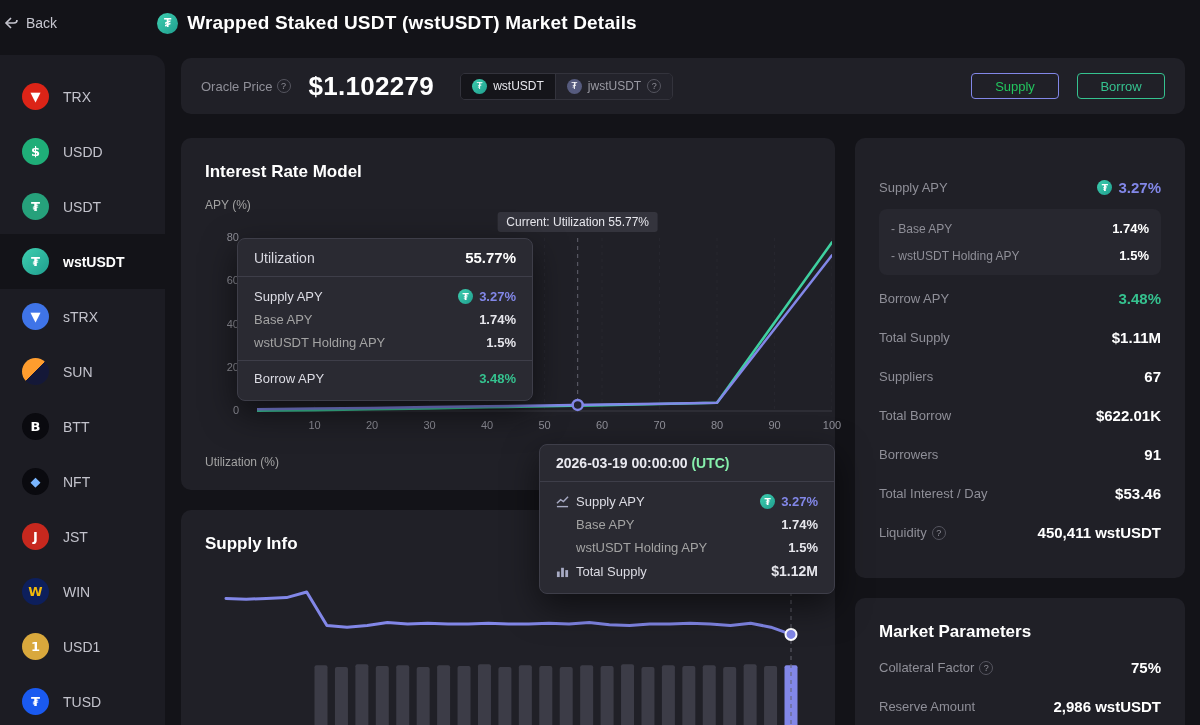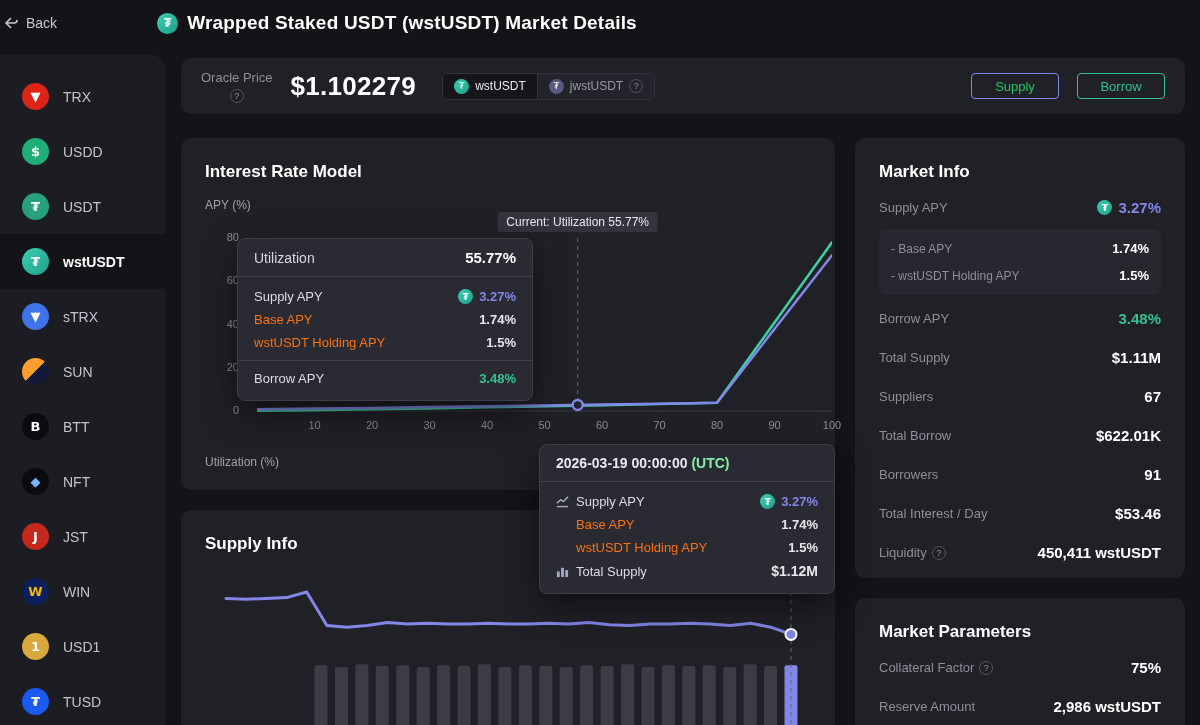--- a/index.html
+++ b/index.html
@@ -24,21 +24,21 @@
   .side-item .coin { width:27px; height:27px; border-radius:50%; flex:none;
     display:flex; align-items:center; justify-content:center;
     font-family:"DejaVu Sans",sans-serif; font-size:13px; font-weight:bold; color:#fff; }
   .side-label { font-size:14px; color:#c3c3cc; }
   .side-item.selected .side-label { color:#fff; font-weight:bold; }
   
   .main { position:absolute; left:181px; top:58px; width:1004px; }
   .card { background:#202027; border-radius:10px; }
   
   .oracle-bar { height:56px; display:flex; align-items:center; padding:0 20px; }
-  .oracle-label { font-size:13px; color:#8f8f98; display:flex; align-items:center; gap:4px;flex-direction:column; }
+  .oracle-label { font-size:13px; color:#8f8f98; display:flex; align-items:center; gap:4px; }
   .help { width:14px; height:14px; border-radius:50%; border:1px solid #55555f; color:#8f8f98;
     font-size:9px; display:inline-flex; align-items:center; justify-content:center; flex:none; }
   .oracle-price { font-size:26px; font-weight:bold; margin-left:18px; letter-spacing:.3px; }
   .token-toggle { display:flex; margin-left:26px; border:1px solid #33333c; border-radius:5px; overflow:hidden; }
   .toggle-seg { display:flex; align-items:center; gap:6px; padding:5px 11px; font-size:12px; cursor:pointer; }
   .toggle-seg.active { background:#15151a; color:#e8e8ee; }
   .toggle-seg.inactive { background:#23232b; color:#9a9aa3; border-left:1px solid #33333c; }
   .toggle-coin { width:15px; height:15px; border-radius:50%; display:inline-flex; align-items:center; justify-content:center;
     font-size:9px; color:#fff; font-family:"DejaVu Sans",sans-serif; flex:none; }
   .bar-spacer { flex:1; }
@@ -88,21 +88,21 @@
   .tooltip { position:absolute; width:296px; background:#2a2a32; border:1px solid #3e3e49; border-radius:8px;
     box-shadow:0 12px 34px rgba(0,0,0,.55); z-index:30; }
   .irm-tooltip { left:237px; top:238px; }
   .supply-tooltip { left:539px; top:444px; }
   .tt-head { display:flex; justify-content:space-between; align-items:center; padding:10px 16px;
     border-bottom:1px solid #3e3e49; }
   .tt-head .h-label { font-size:14px; color:#d8d8e0; }
   .tt-head .h-value { font-size:15px; font-weight:bold; color:#fff; }
   .tt-body { padding:8px 0 10px; }
   .tt-row { display:flex; justify-content:space-between; align-items:center; padding:4px 16px; }
-  .tt-label { font-size:13px; color:#f97316; display:flex; align-items:center; gap:7px; }
+  .tt-label { font-size:13px; color:#a3a3a3; display:flex; align-items:center; gap:7px; }
   .tt-label.bright { color:#dcdce4; }
   .tt-val { font-size:13px; font-weight:bold; color:#e6e6ec; display:flex; align-items:center; gap:6px; }
   .tt-val.purple { color:#8287e8; }
   .tt-val.green { color:#35c28f; }
   .tt-sep { height:1px; background:#3e3e49; margin:6px 0; }
   .tt-indent { padding-left:36px; }
   .tt-icon { display:inline-flex; }
 </style>
 </head>
 <body>
@@ -274,21 +274,20 @@
             <line x1="586" y1="0" x2="586" y2="190" stroke="#63636f" stroke-dasharray="4 4"></line>
             <polyline points="21,22.399999999999984 41.17857142857143,23.200000000000003 61.357142857142854,22.399999999999984 81.53571428571428,21.6 101.71428571428571,16.000000000000014 121.89285714285714,49.60000000000001 142.07142857142856,51.20000000000001 162.25,49.60000000000001 182.42857142857142,46.400000000000006 202.60714285714283,48.00000000000001 222.78571428571428,47.19999999999999 242.9642857142857,48.00000000000001 263.1428571428571,48.00000000000001 283.32142857142856,47.19999999999999 303.5,48.00000000000001 323.6785714285714,48.00000000000001 343.85714285714283,47.19999999999999 364.0357142857143,48.00000000000001 384.21428571428567,46.400000000000006 404.3928571428571,48.79999999999999 424.57142857142856,49.60000000000001 444.74999999999994,48.00000000000001 464.9285714285714,48.00000000000001 485.10714285714283,47.19999999999999 505.2857142857142,48.00000000000001 525.4642857142857,49.60000000000001 545.6428571428571,47.19999999999999 565.8214285714286,51.20000000000001 586,58.4" fill="none" stroke="#8287e8" stroke-width="3" stroke-linejoin="round" stroke-linecap="round"></polyline>
             <circle cx="586" cy="58.4" r="5.5" fill="#8287e8" stroke="#ffffff" stroke-width="2"></circle>
           </svg>
       </section>
     </div>
 
     <div class="right-col">
 
       <section class="card mi-card market-info-card">
-        <h2>Market Info</h2>
         <div class="mi-rows">
           <div class="mi-row">
             <span class="mi-label">Supply APY</span>
             <span class="mi-value purple">
               <span class="mini-coin">₮</span>
               <span>3.27%</span>
             </span>
           </div>
           <div class="mi-subbox">
             <div class="mi-subrow">

